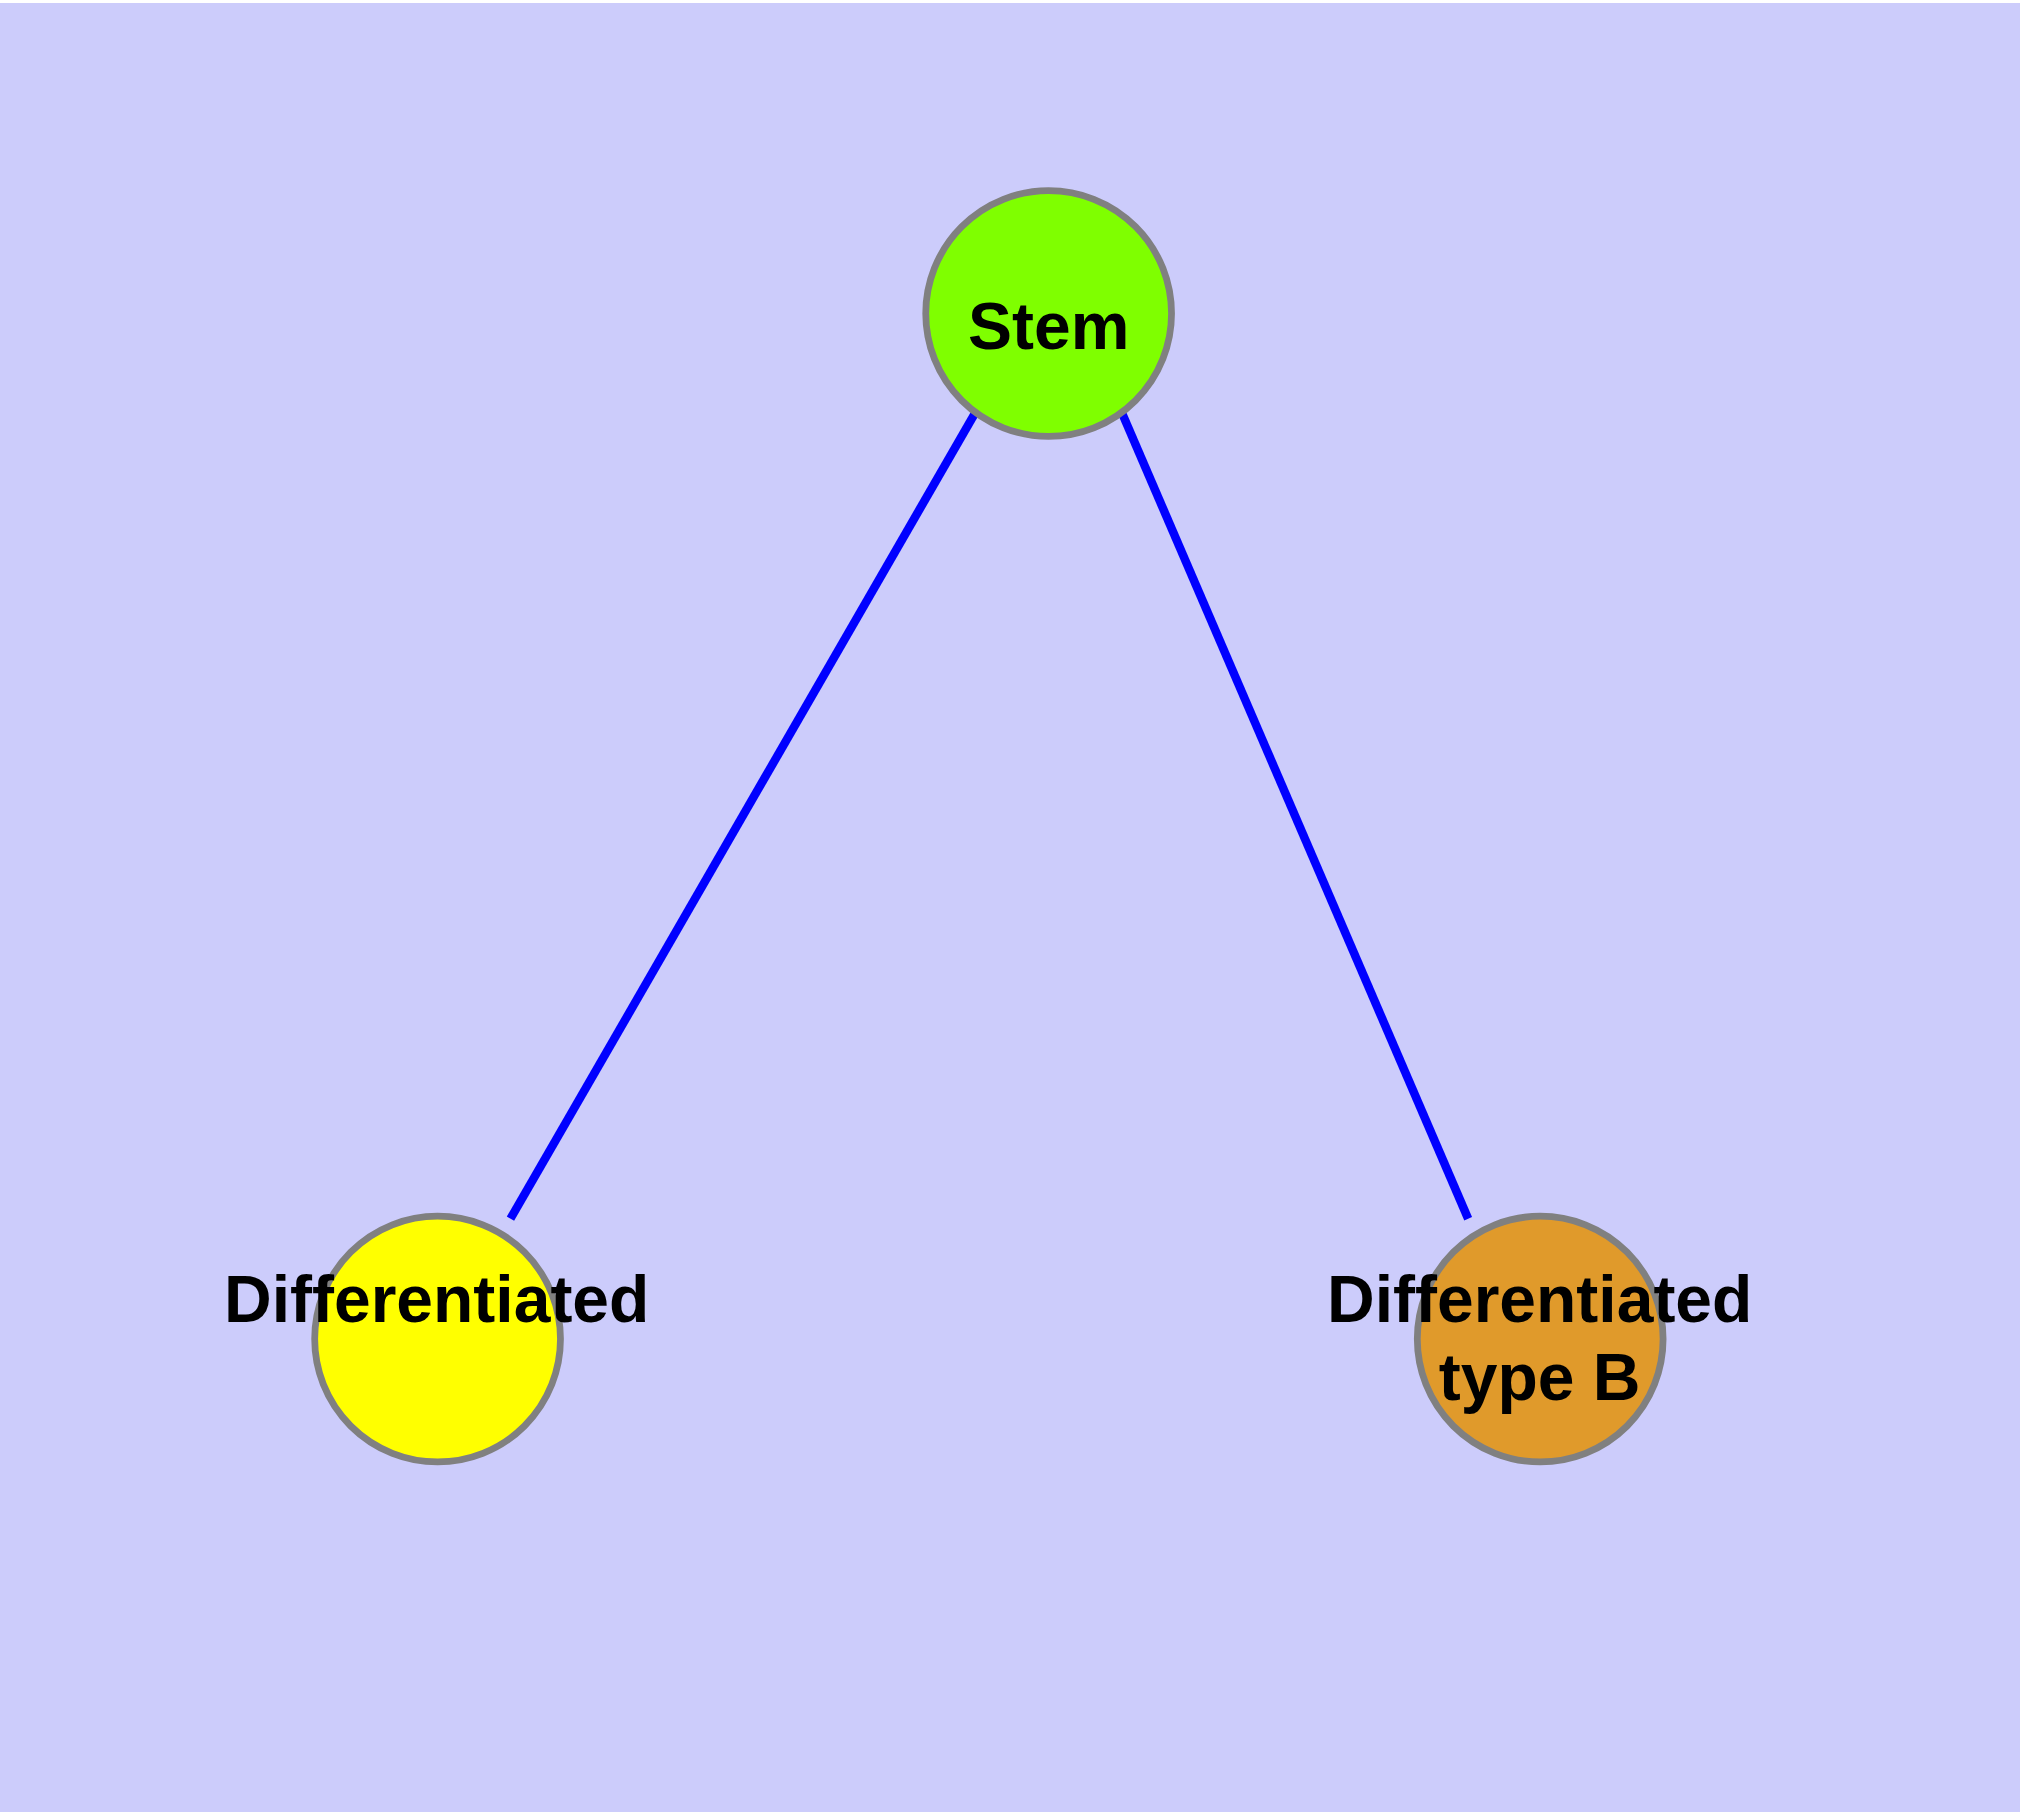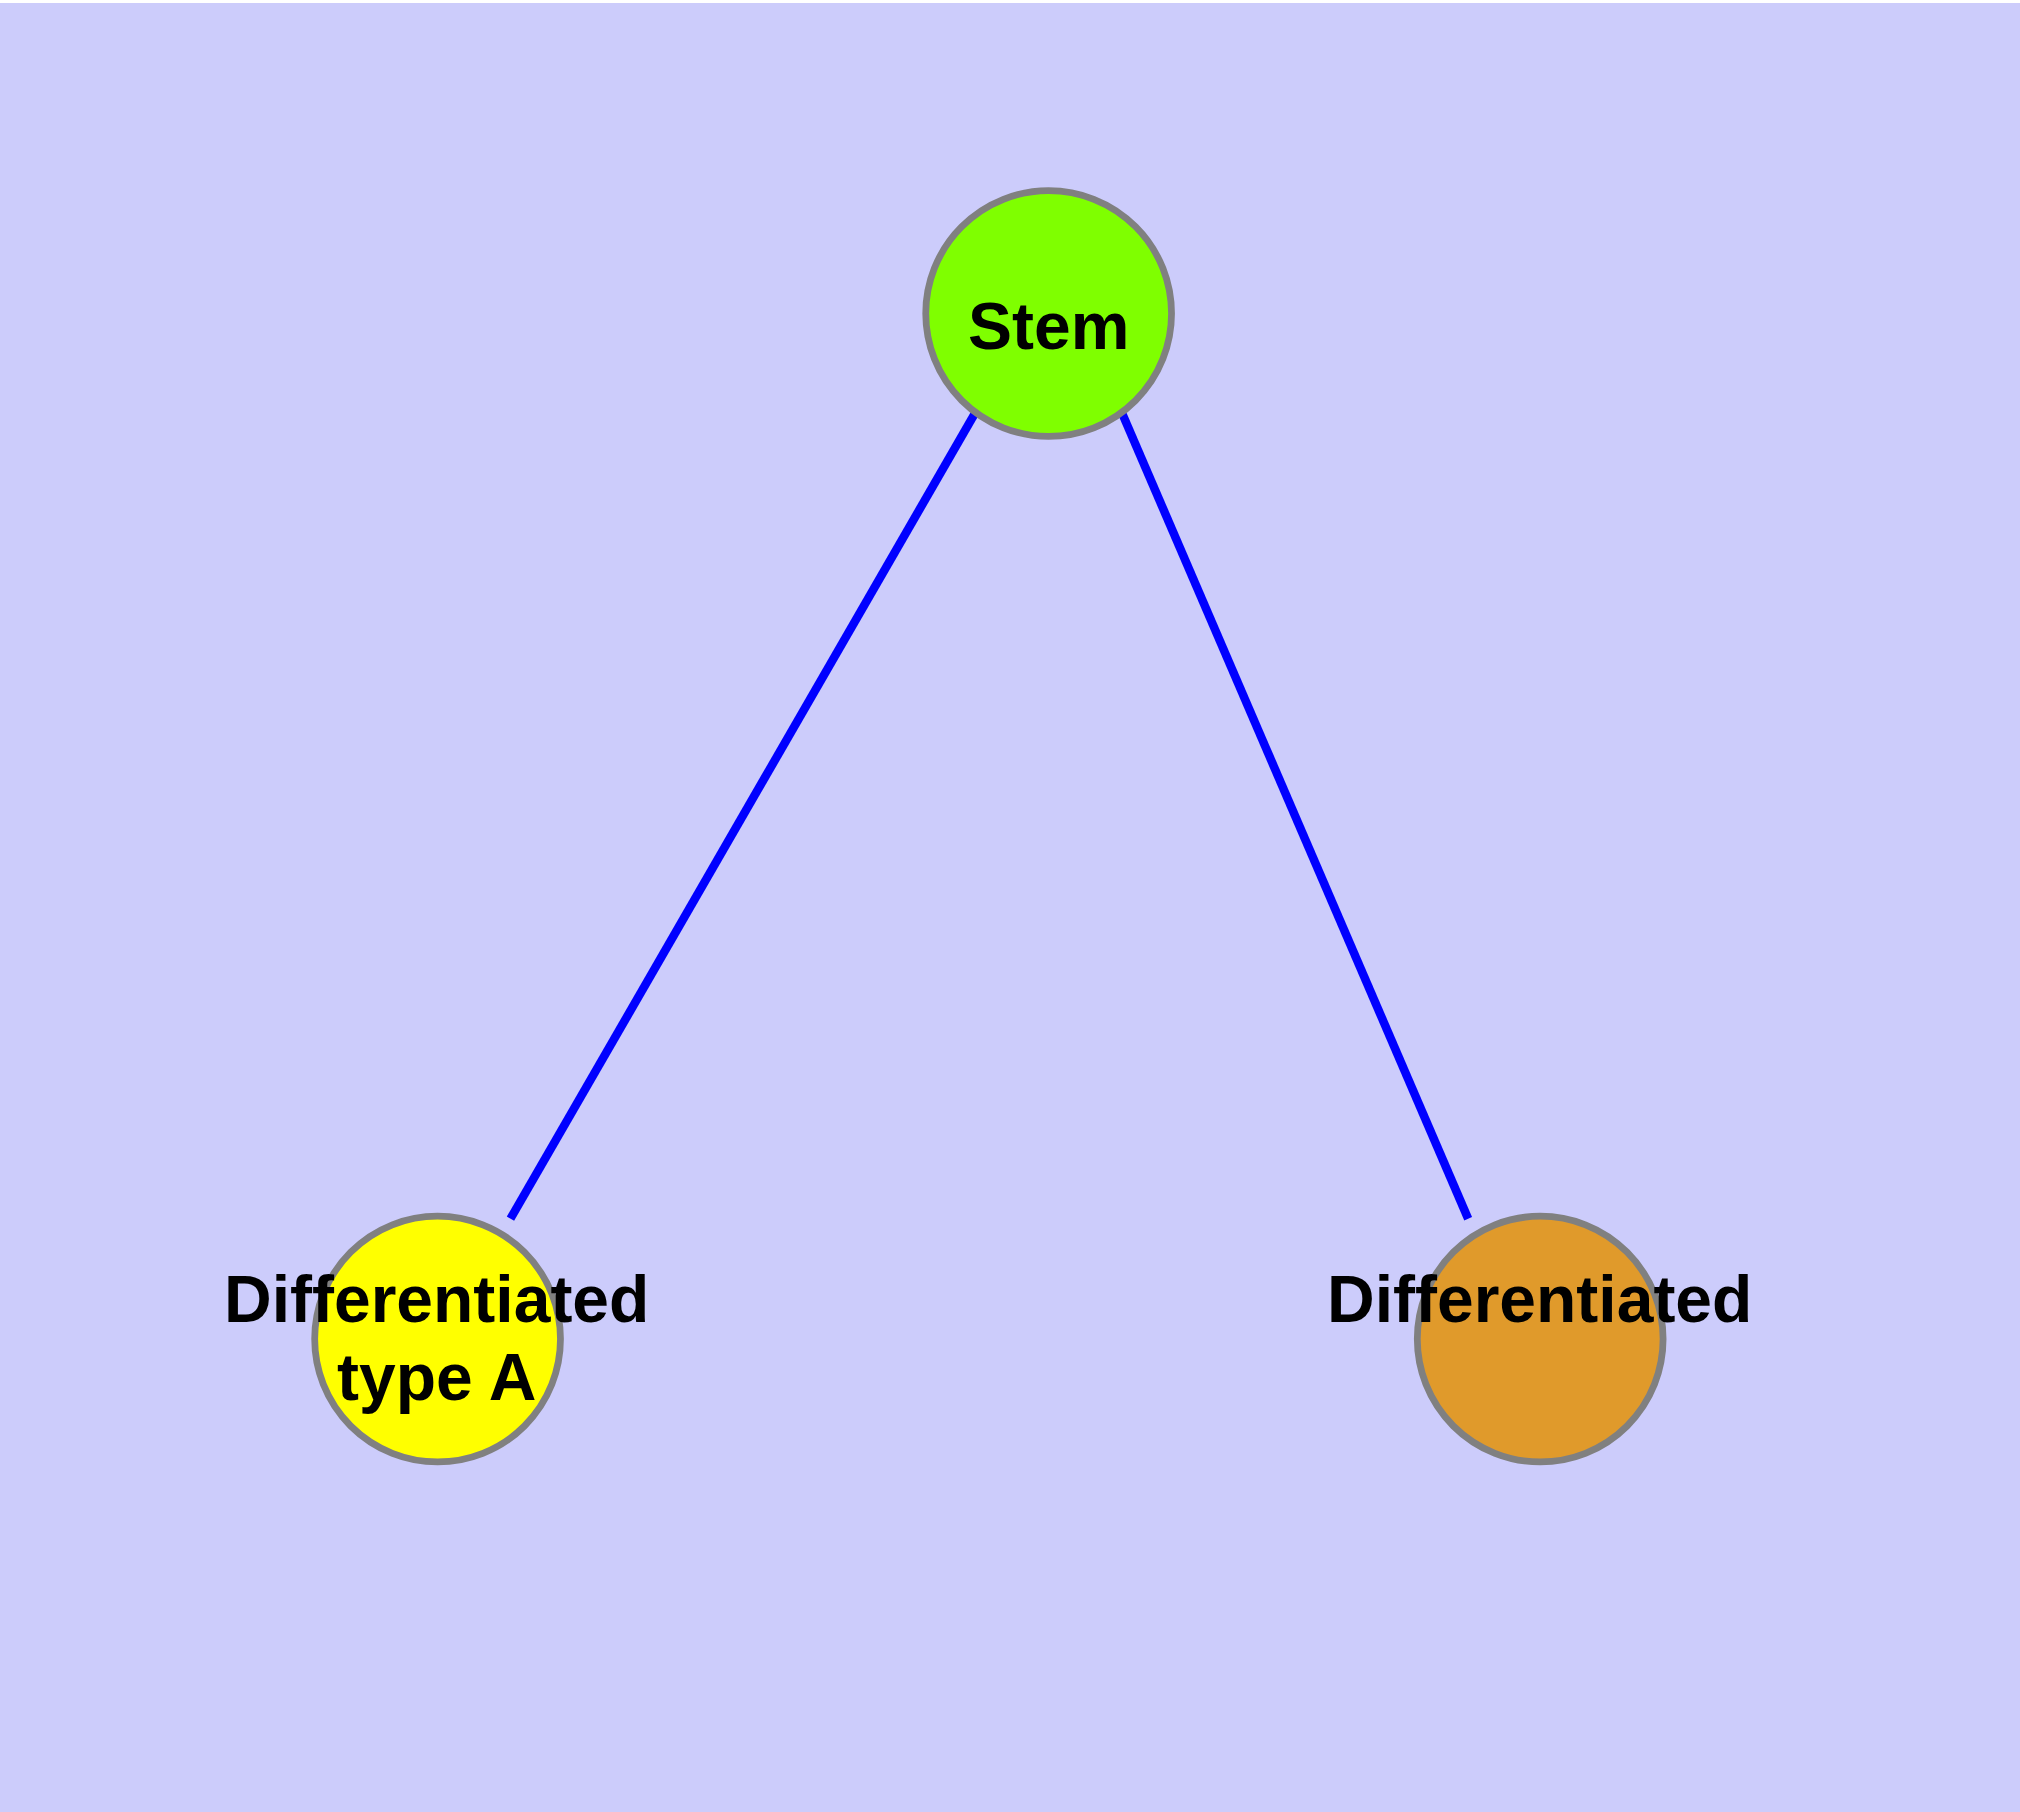--- a/index.html
+++ b/index.html
@@ -62,21 +62,21 @@
       <circle id="node2" cx="1817" cy="1580" r="145" fill="#e09a2b" stroke="#808080" stroke-width="8"></circle>
     </g>
   </svg>
 
   <div class="node-label" id="label0" style="font-size: 66px; left: 968px; top: 288px; width: auto; transform: none;">
     <span>Stem</span>
   </div>
 
   <div class="node-label" id="label1" style="font-size: 66px; left: 224px; top: 1261px; width: auto; transform: none;">
     <span>Differentiated</span>
-    <span>type A</span>
   </div>
 
   <div class="node-label" id="label2" style="font-size: 66px; left: 1327px; top: 1261px; width: auto; transform: none;">
     <span>Differentiated</span>
+    <span>type B</span>
   </div>
 
 </div>
 
 
 </body></html>

